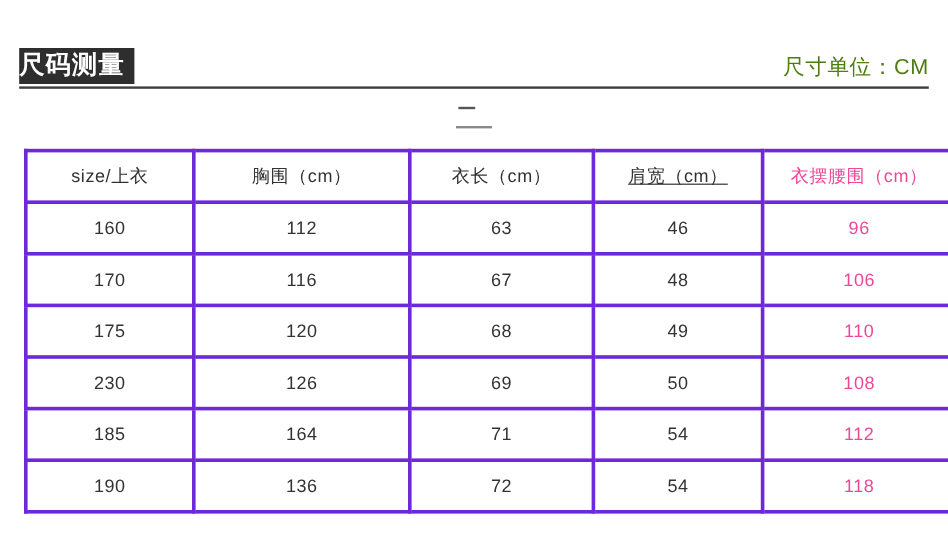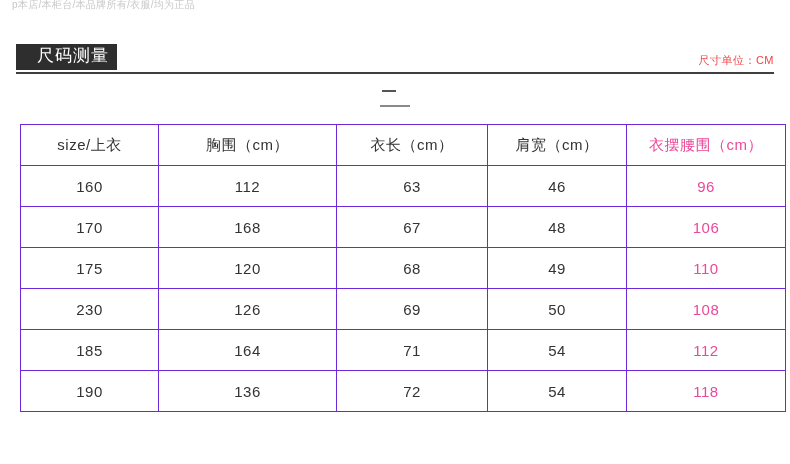--- a/index.html
+++ b/index.html
@@ -56,37 +56,37 @@
     position: absolute;
     left: 0;
     right: 0;
     bottom: 4px;
     display: flex;
     align-items: flex-end;
   }
   .tag-cn {
     background: #2e2e2e;
     color: #ffffff;
-    font-size: 17px;
-    font-weight: normal;
+    font-size: 21px;
+    font-weight: bold;
     letter-spacing: 1px;
-    padding: 3px 8px 4px 21px;
+    padding: 3px 8px 4px 0;
     line-height: 1.1;
   }
   .tag-en {
     color: #4a4a4a;
     font-size: 14px;
     letter-spacing: 0.6px;
     margin-left: 10px;
     padding-bottom: 2px;
   }
   .unit-note {
     margin-left: auto;
-    font-size: 11px;
-    color: #ef4444;
+    font-size: 18px;
+    color: #4d7c0f;
     padding-bottom: 2px;
     letter-spacing: 0.5px;
   }
 
   
   .section-title-wrap {
     position: absolute;
     top: 80px;
     left: 0;
     right: 0;
@@ -125,48 +125,47 @@
     left: 20px;
     width: 750px;
   }
   table.size-table {
     border-collapse: collapse;
     width: 750px;
     table-layout: fixed;
   }
   table.size-table th,
   table.size-table td {
-    border: 1px solid #6d28d9;
+    border: 3px solid #6d28d9;
     height: 38px;
     text-align: center;
     vertical-align: middle;
     font-size: 15px;
     font-weight: normal;
     color: #333333;
     letter-spacing: 0.5px;
   }
   table.size-table thead th {
     font-size: 15px;
   }
   table.size-table th.highlight,
   table.size-table td.highlight {
     color: #ec4899;
   }
   .col-0 { width: 135px; }
   .col-1 { width: 175px; }
   .col-2 { width: 148px; }
-  .col-3 { width: 136px; }
+  .col-3 { width: 136px; text-decoration: underline; }
   .col-4 { width: 156px; }
 </style>
 </head>
 <body>
 
 <div class="page">
 
-  <div class="top-strip">p本店/本柜台/本品牌所有/衣服/均为正品</div>
 
   <div class="header">
     <div class="header-inner">
       <span class="tag-cn">尺码测量</span>
       <span class="unit-note">尺寸单位：CM</span>
     </div>
     <div class="header-rule"></div>
   </div>
 
   <div class="section-title-wrap">
@@ -189,21 +188,21 @@
       <tbody>
         <tr>
           <td>160</td>
           <td>112</td>
           <td>63</td>
           <td>46</td>
           <td class="highlight">96</td>
         </tr>
         <tr>
           <td>170</td>
-          <td>168</td>
+          <td>116</td>
           <td>67</td>
           <td>48</td>
           <td class="highlight">106</td>
         </tr>
         <tr>
           <td>175</td>
           <td>120</td>
           <td>68</td>
           <td>49</td>
           <td class="highlight">110</td>

